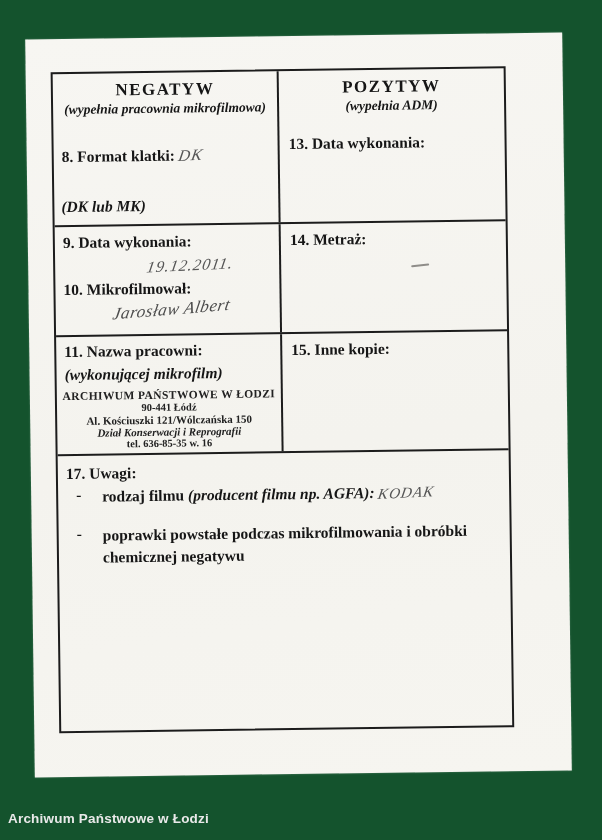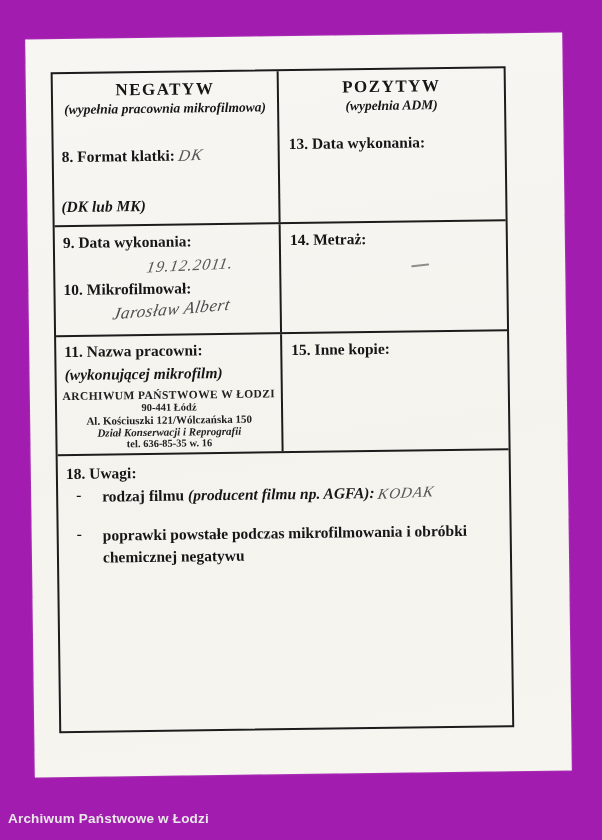--- a/index.html
+++ b/index.html
@@ -8,21 +8,21 @@
     background: #000000;
     width: 602px;
     height: 840px;
     overflow: hidden;
     font-family: "Liberation Serif", serif;
   }
   .stage {
     position: relative;
     width: 602px;
     height: 840px;
-    background: #a21caf;
+    background: #14532d;
   }
   
   .paper {
     position: absolute;
     left: 30px;
     top: 36px;
     width: 537px;
     height: 738px;
     background: linear-gradient(173deg, #f7f6f2 0%, #f4f3ee 55%, #f6f5f0 100%);
     transform: rotate(-0.75deg);
@@ -197,21 +197,21 @@
             <div class="stamp-l5">tel. 636-85-35 w. 16</div>
           </div>
         </div>
         <div class="cell cell-right">
           <div class="abs lbl" style="left:9px; top:7px;">15. Inne kopie:</div>
         </div>
       </div>
 
       <div class="trow trow-4">
         <div class="cell" style="width:100%;">
-          <div class="abs lbl" style="left:8px; top:9px;">18. Uwagi:</div>
+          <div class="abs lbl" style="left:8px; top:9px;">17. Uwagi:</div>
 
           <div class="remark-line" style="left:18px; top:30px;">
             <span class="remark-bullet">-</span>
             <span class="remark-text" style="width:380px;">
               <span class="lbl">rodzaj filmu</span>
               <span class="lbl-italic">(producent filmu np. AGFA):</span>
               <span class="hand" style="font-size:15px;">KODAK</span>
             </span>
           </div>
 

